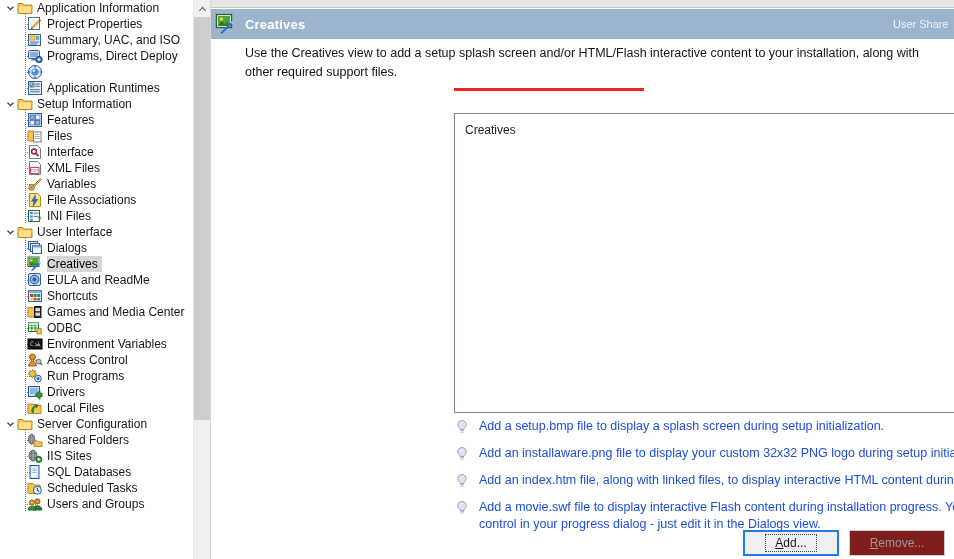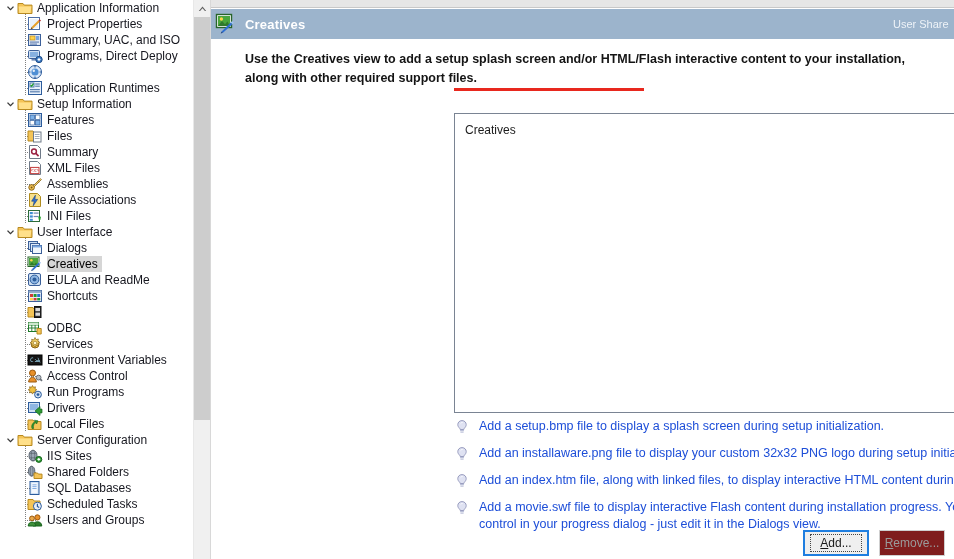--- a/index.html
+++ b/index.html
@@ -111,22 +111,22 @@
     letter-spacing: .2px;
   }
   #view-header-right {
     margin-left: auto;
     font-size: 11px; color: #eef3f8;
     overflow: hidden; white-space: nowrap;
     max-width: 56px;
   }
 
   #desc {
-    position: absolute; left: 34px; top: 50px; width: 690px;
-    font-size: 12.5px; line-height: 19px; color: #141414; font-weight: bold;
+    position: absolute; left: 34px; top: 44px; width: 690px;
+    font-size: 12.5px; line-height: 19px; color: #141414;
   }
   .underline-red-2 {
     position: absolute; left: 243px; top: 88px;
     width: 190px; height: 3px; background: #e8281e;
   }
 
   #listbox {
     position: absolute; left: 243px; top: 113px;
     width: 697px; height: 300px;
     background: #ffffff;
@@ -145,21 +145,21 @@
   }
   .tip-ico { width: 16px; height: 16px; flex: 0 0 16px; margin-right: 9px; margin-top: 1px; }
   .tip-text { font-size: 12.5px; line-height: 17px; color: #1d4ed8; }
 
   #buttons {
     position: absolute; left: 0; top: 527px; width: 744px; height: 32px;
     display: flex; justify-content: flex-end; align-items: center;
     padding-right: 10px; gap: 10px;
   }
   .btn {
-    width: 66px; height: 26px;
+    width: 96px; height: 26px;
     font-size: 12px; font-family: "Liberation Sans", sans-serif;
     display: inline-flex; align-items: center; justify-content: center;
     background: #e9e9e9;
     border: 1px solid #b4b4b4;
     color: #1a1a1a;
   }
   .btn.focused {
     background: #efefef;
     border: 2px solid #1f7ee0;
     outline: none;
@@ -314,21 +314,21 @@
         <div class="tree-row child">
           <span class="dots-v"></span>
           <span class="dots-h"></span>
           <span class="tree-ico">
             <svg width="16" height="16" viewBox="0 0 16 16">
               <path d="M2.5 1.5h8l3 3v10h-11z" fill="#fff" stroke="#6f7a88"></path>
               <circle cx="7" cy="7.5" r="2.4" fill="none" stroke="#9b2242" stroke-width="1.5"></circle>
               <path d="M8.6 9.1 L11.6 12.1" stroke="#9b2242" stroke-width="1.6"></path>
             </svg>
           </span>
-          <span class="tree-label">Summary</span>
+          <span class="tree-label">Interface</span>
         </div>
         <div class="tree-row child">
           <span class="dots-v"></span>
           <span class="dots-h"></span>
           <span class="tree-ico">
             <svg width="16" height="16" viewBox="0 0 16 16">
               <path d="M2.5 1.5h8l3 3v10h-11z" fill="#fff" stroke="#6f7a88"></path>
               <rect x="3.6" y="7.4" width="8.4" height="6.2" fill="#fff" stroke="#c43a3a"></rect>
               <text x="7.8" y="12.3" font-family="sans-serif" font-size="5" fill="#c43a3a" text-anchor="middle">&lt;x&gt;</text>
             </svg>
@@ -339,21 +339,21 @@
           <span class="dots-v"></span>
           <span class="dots-h"></span>
           <span class="tree-ico">
             <svg width="16" height="16" viewBox="0 0 16 16">
               <circle cx="4.6" cy="11.4" r="2.8" fill="#f4c457" stroke="#8a6418"></circle>
               <circle cx="4.6" cy="11.4" r="1" fill="#7a5a10"></circle>
               <path d="M6.4 9.6 L13.4 2.6 L14.4 3.6 L7.4 10.6 Z" fill="#f0d070" stroke="#8a6418" stroke-width=".8"></path>
               <path d="M10.6 5.4 L12 6.8" stroke="#8a6418" stroke-width=".8"></path>
             </svg>
           </span>
-          <span class="tree-label">Assemblies</span>
+          <span class="tree-label">Variables</span>
         </div>
         <div class="tree-row child">
           <span class="dots-v"></span>
           <span class="dots-h"></span>
           <span class="tree-ico">
             <svg width="16" height="16" viewBox="0 0 16 16">
               <path d="M2.5 1.5h8l3 3v10h-11z" fill="#f8e08a" stroke="#b08c20"></path>
               <path d="M8.4 3.2 L4.6 9.2 H7.2 L6.2 13.8 L10.6 7.4 H7.9 Z" fill="#2f6fd0" stroke="#1b3f80" stroke-width=".6"></path>
             </svg>
           </span>
@@ -452,51 +452,40 @@
           <span class="dots-v"></span>
           <span class="dots-h"></span>
           <span class="tree-ico">
             <svg width="16" height="16" viewBox="0 0 16 16">
               <path d="M1 3.5h5l1.2 1.5H9V13H1z" fill="#f4c457" stroke="#b88a20"></path>
               <rect x="7.5" y="2.5" width="6.5" height="11" fill="#2b2b2b" stroke="#111"></rect>
               <rect x="8.4" y="4" width="4.6" height="3.2" fill="#d9d9d9"></rect>
               <rect x="8.4" y="8.6" width="4.6" height="3.2" fill="#d9d9d9"></rect>
             </svg>
           </span>
+          <span class="tree-label">Games and Media Center</span>
         </div>
         <div class="tree-row child">
           <span class="dots-v"></span>
           <span class="dots-h"></span>
           <span class="tree-ico">
             <svg width="16" height="16" viewBox="0 0 16 16">
               <rect x="1.5" y="2.5" width="10" height="9" fill="#fff" stroke="#1f7a2a"></rect>
               <path d="M1.5 5h10M1.5 8h10M4.8 2.5v9M8.1 2.5v9" stroke="#1f7a2a" stroke-width=".9"></path>
               <rect x="1.5" y="2.5" width="10" height="2.5" fill="#cfe8cf"></rect>
               <path d="M10 8.5h4.2v5.5H10z" fill="#f4c457" stroke="#b88a20"></path>
             </svg>
           </span>
           <span class="tree-label">ODBC</span>
         </div>
         <div class="tree-row child">
           <span class="dots-v"></span>
           <span class="dots-h"></span>
           <span class="tree-ico">
             <svg width="16" height="16" viewBox="0 0 16 16">
-              <circle cx="8" cy="8" r="4" fill="#f0c040" stroke="#8a6418"></circle>
-              <path d="M8 1.5l1.1 2.1 2.3-.6-.6 2.3 2.1 1.1-2.1 1.1.6 2.3-2.3-.6L8 11.6 6.9 9.5l-2.3.6.6-2.3L3.1 6.7l2.1-1.1-.6-2.3 2.3.6z" fill="#f4d36a" stroke="#8a6418" stroke-width=".7"></path>
-              <circle cx="8" cy="7" r="1.8" fill="#fff7d0" stroke="#8a6418" stroke-width=".6"></circle>
-            </svg>
-          </span>
-          <span class="tree-label">Services</span>
-        </div>
-        <div class="tree-row child">
-          <span class="dots-v"></span>
-          <span class="dots-h"></span>
-          <span class="tree-ico">
-            <svg width="16" height="16" viewBox="0 0 16 16">
               <rect x="1" y="3" width="14" height="10" fill="#151515" stroke="#000"></rect>
               <text x="3" y="10.4" font-family="monospace" font-size="6" fill="#9fd8f0">C:\</text>
               <rect x="9" y="8.4" width="3.5" height="1.3" fill="#9fd8f0"></rect>
             </svg>
           </span>
           <span class="tree-label">Environment Variables</span>
         </div>
         <div class="tree-row child">
           <span class="dots-v"></span>
           <span class="dots-h"></span>
@@ -552,46 +541,46 @@
             </svg>
           </span>
           <span class="dots-v-group"></span>
           <span class="tree-ico">
             <svg width="16" height="16" viewBox="0 0 16 16">
               <path d="M1 3.5h5l1.3 1.6H15v8.4H1z" fill="#f4c457" stroke="#b88a20" stroke-width="1"></path>
               <path d="M1.6 6.4h12.8l-1.1 6.6H2.4z" fill="#ffe08a"></path>
             </svg>
           </span>
           <span class="tree-label">Server Configuration</span>
+        </div>
+        <div class="tree-row child">
+          <span class="dots-v"></span>
+          <span class="dots-h"></span>
+          <span class="tree-ico">
+            <svg width="16" height="16" viewBox="0 0 16 16">
+              <ellipse cx="4.6" cy="7.2" rx="3.2" ry="5" fill="#9aa6b4" stroke="#5a646f"></ellipse>
+              <ellipse cx="4.6" cy="7.2" rx="1.4" ry="5" fill="none" stroke="#5a646f" stroke-width=".7"></ellipse>
+              <path d="M7 9h3.5l.9 1.1H15V14.5H7z" fill="#f4c457" stroke="#b88a20"></path>
+            </svg>
+          </span>
+          <span class="tree-label">Shared Folders</span>
         </div>
         <div class="tree-row child">
           <span class="dots-v"></span>
           <span class="dots-h"></span>
           <span class="tree-ico">
             <svg width="16" height="16" viewBox="0 0 16 16">
               <ellipse cx="6" cy="7.6" rx="4" ry="5.4" fill="#9aa6b4" stroke="#5a646f"></ellipse>
               <ellipse cx="6" cy="7.6" rx="1.8" ry="5.4" fill="none" stroke="#5a646f" stroke-width=".7"></ellipse>
               <path d="M2.2 5.4h7.6M2.2 9.8h7.6" stroke="#5a646f" stroke-width=".7"></path>
               <circle cx="11.8" cy="11.4" r="3" fill="#2f9b35" stroke="#17661d"></circle>
               <path d="M10.4 11.4h2.8M11.8 10h0M11.8 10v2.8" stroke="#fff" stroke-width="1.1"></path>
             </svg>
           </span>
           <span class="tree-label">IIS Sites</span>
-        </div>
-        <div class="tree-row child">
-          <span class="dots-v"></span>
-          <span class="dots-h"></span>
-          <span class="tree-ico">
-            <svg width="16" height="16" viewBox="0 0 16 16">
-              <ellipse cx="4.6" cy="7.2" rx="3.2" ry="5" fill="#9aa6b4" stroke="#5a646f"></ellipse>
-              <ellipse cx="4.6" cy="7.2" rx="1.4" ry="5" fill="none" stroke="#5a646f" stroke-width=".7"></ellipse>
-              <path d="M7 9h3.5l.9 1.1H15V14.5H7z" fill="#f4c457" stroke="#b88a20"></path>
-            </svg>
-          </span>
-          <span class="tree-label">Shared Folders</span>
         </div>
         <div class="tree-row child">
           <span class="dots-v"></span>
           <span class="dots-h"></span>
           <span class="tree-ico">
             <svg width="16" height="16" viewBox="0 0 16 16">
               <rect x="3" y="1.5" width="9" height="13" fill="#cfe0f3" stroke="#2c5c9c"></rect>
               <rect x="4.4" y="3" width="6.2" height="10" fill="#f4f8fd"></rect>
               <rect x="5.4" y="4.4" width="4.2" height=".9" fill="#7aa6e0"></rect>
               <rect x="5.4" y="6.2" width="4.2" height=".9" fill="#7aa6e0"></rect>

